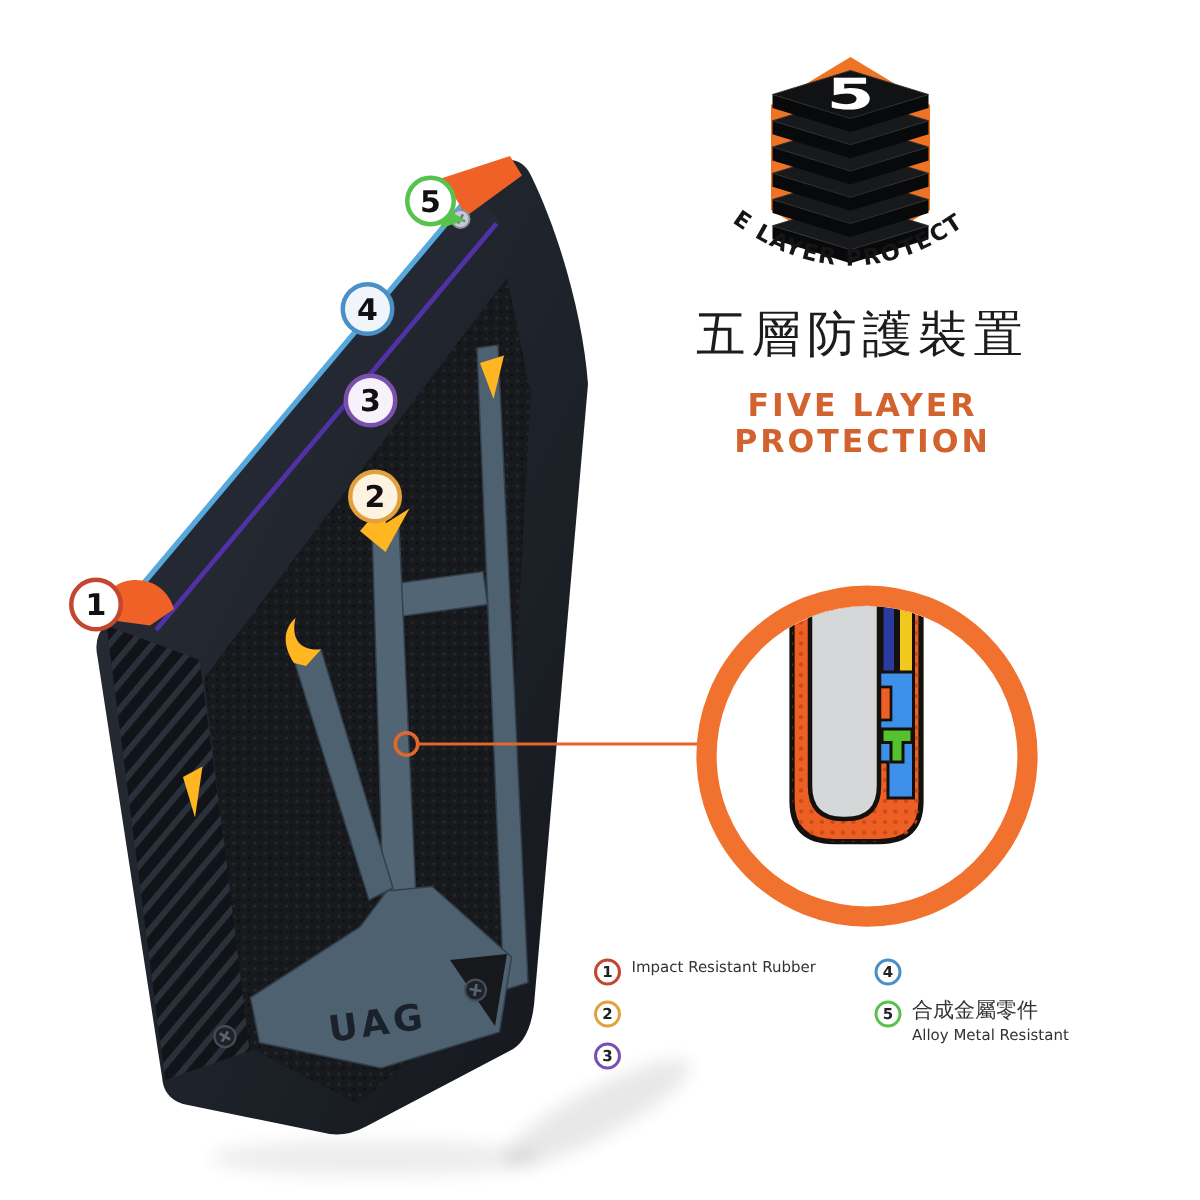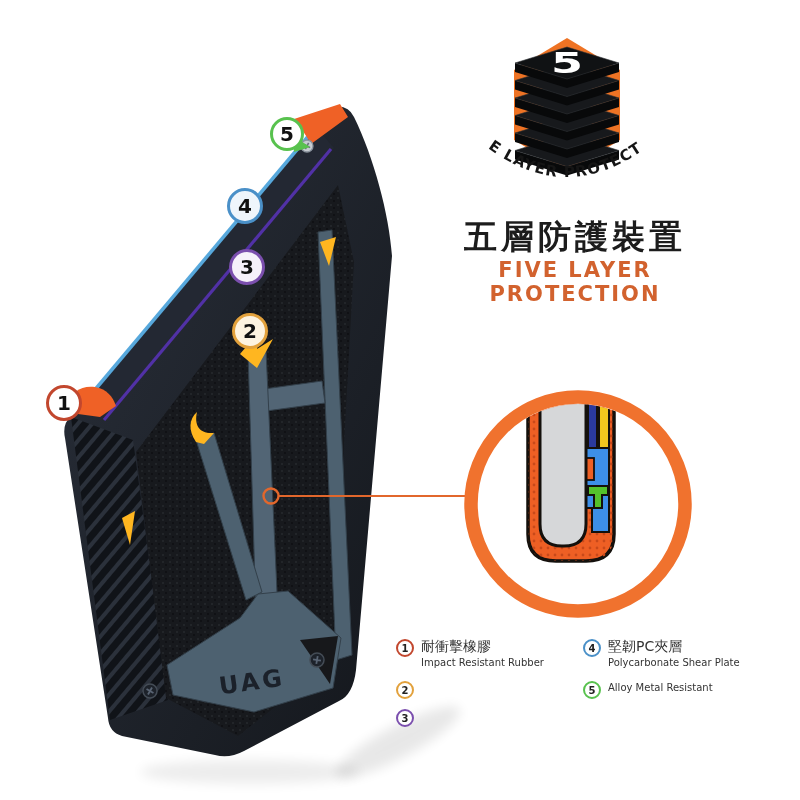--- a/index.html
+++ b/index.html
@@ -2,21 +2,21 @@
 <html><head>
 <meta charset="utf-8">
 <style>
   html,body{margin:0;padding:0;}
   body{
     width:800px;height:800px;position:relative;background:#ffffff;overflow:hidden;
     font-family:"DejaVu Sans","Liberation Sans",sans-serif;
   }
   #art{position:absolute;left:0;top:0;}
   .txtblock{position:absolute;left:420px;width:310px;text-align:center;}
-  .title-zh{top:215px;font-size:33px;font-weight:bold;color:#1c1c1c;letter-spacing:4px;}
+  .title-zh{top:201px;font-size:33px;font-weight:normal;color:#1c1c1c;letter-spacing:4px;}
   .title-en{top:258px;font-size:21px;font-weight:bold;color:#d2622e;letter-spacing:2px;}
   .desc{top:289px;font-size:16.5px;line-height:24px;color:#222222;font-weight:500;}
   .legend-col{position:absolute;top:638px;}
   #legend-col-1{left:396px;width:182px;}
   #legend-col-2{left:583px;width:210px;}
   .legend-item{display:flex;align-items:flex-start;margin-bottom:9px;}
   .legend-marker{
     flex:0 0 auto;width:14px;height:14px;border-radius:50%;border:2px solid #999;
     display:flex;align-items:center;justify-content:center;
     font-size:10px;font-weight:bold;color:#222;margin:1px 7px 0 0;background:#fff;
@@ -195,38 +195,34 @@
 
 <div class="txtblock title-zh">五層防護裝置</div>
 <div class="txtblock title-en">FIVE LAYER PROTECTION</div>
 <div class="txtblock desc">
 </div>
 
 <div id="legend-col-1" class="legend-col">
   <div class="legend-item">
     <span class="legend-marker" style="border-color: rgb(194, 71, 46);">1</span>
     <span class="legend-text">
-      <div class="zh">耐衝擊橡膠</div>
       <div class="en">Impact Resistant Rubber</div>
     </span>
   </div>
   <div class="legend-item">
     <span class="legend-marker" style="border-color: rgb(226, 161, 60);">2</span>
   </div>
   <div class="legend-item">
     <span class="legend-marker" style="border-color: rgb(123, 79, 174);">3</span>
   </div>
 </div>
 <div id="legend-col-2" class="legend-col">
   <div class="legend-item">
     <span class="legend-marker" style="border-color: rgb(74, 144, 200);">4</span>
-    <span class="legend-text">
-      <div class="zh">堅韌PC夾層</div>
-      <div class="en">Polycarbonate Shear Plate</div>
-    </span>
   </div>
   <div class="legend-item">
     <span class="legend-marker" style="border-color: rgb(88, 194, 78);">5</span>
     <span class="legend-text">
+      <div class="zh">合成金屬零件</div>
       <div class="en">Alloy Metal Resistant</div>
     </span>
   </div>
 </div>
 
 </body></html>

